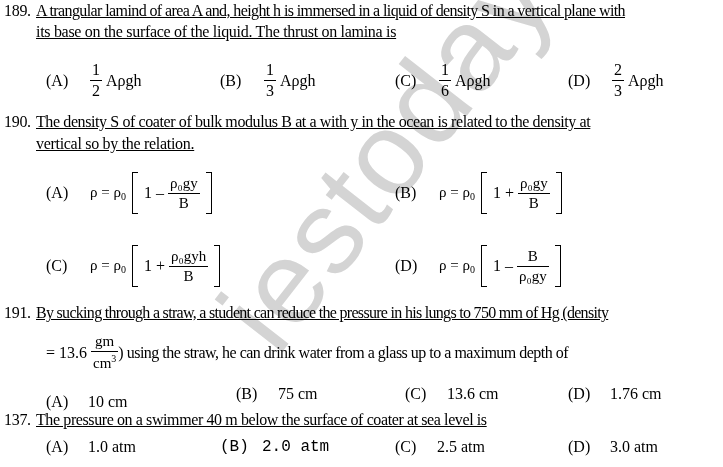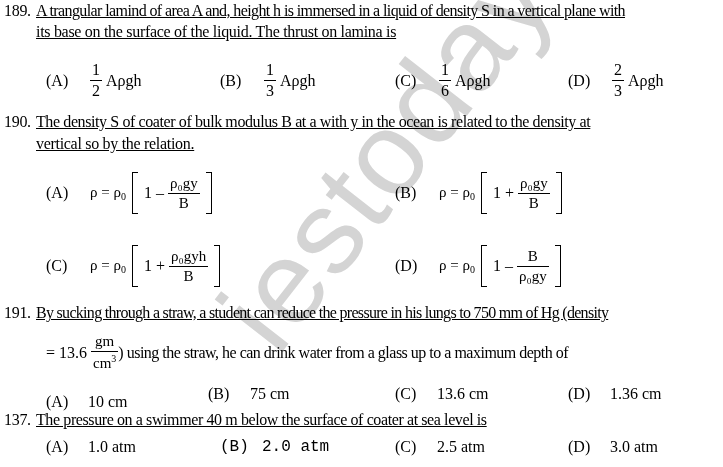--- a/index.html
+++ b/index.html
@@ -185,28 +185,28 @@
             <span class="num">gm</span>
             <span class="den"><span>cm</span><sup>3</sup></span>
           </span>
         <span style="letter-spacing:-0.5px;">) using the straw, he can drink water from a glass up to a maximum depth of</span>
       </span>
     </div>
 
     <div class="opt" style="left:46px; top:385px;margin-top:8px;">
       <span style="display:inline-block; width:42px;">(A)</span><span>10 cm</span>
     </div>
-    <div class="opt" style="left:208px; top:385px;">
+    <div class="opt" style="left:236px; top:385px;">
       <span style="display:inline-block; width:42px;">(B)</span><span>75 cm</span>
     </div>
-    <div class="opt" style="left:395px; top:385px;">
+    <div class="opt" style="left:405px; top:385px;">
       <span style="display:inline-block; width:42px;">(C)</span><span>13.6 cm</span>
     </div>
     <div class="opt" style="left:568px; top:385px;">
-      <span style="display:inline-block; width:42px;">(D)</span><span>1.36 cm</span>
+      <span style="display:inline-block; width:42px;">(D)</span><span>1.76 cm</span>
     </div>
   </div>
 
   <div>
     <div class="qline" style="top:411px;">
       <span class="qnum">137.</span>
       <span class="qtext" style="letter-spacing:-0.4px;">The pressure on a swimmer 40 m below the surface of coater at sea level is</span>
     </div>
 
     <div class="opt" style="left:46px; top:438px;">

